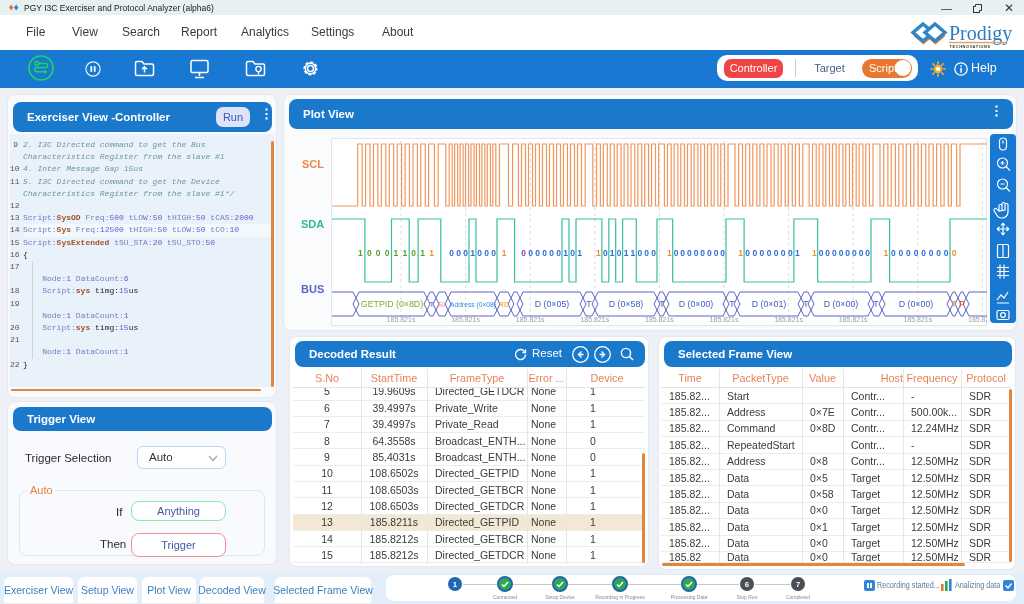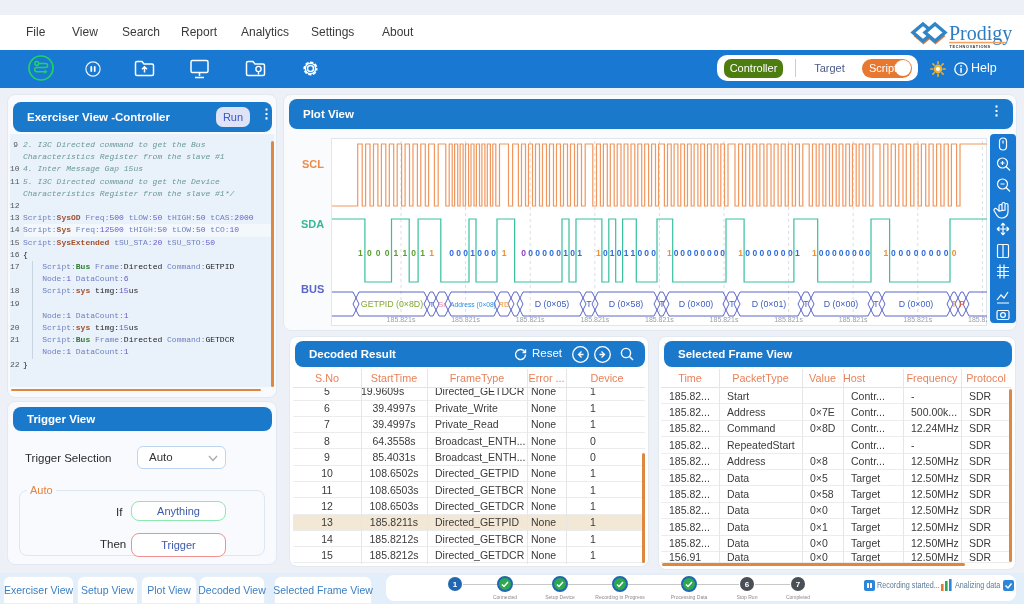--- a/index.html
+++ b/index.html
@@ -32,20 +32,33 @@
 .tc{flex:none;overflow:hidden;white-space:nowrap}
 .vline{position:absolute;width:1px;background:#e6e6e6}
 .sbar{position:absolute;background:#e0873f;border-radius:2px}
 
 #bottombar{position:absolute;left:0;top:573px;width:1024px;height:31px;background:#e2eefa}
 .btab{position:absolute;top:3px;height:28px;background:#fff;border-radius:7px 7px 0 0;color:#3b7fc2;font-size:10.5px;display:flex;align-items:center;justify-content:center;white-space:nowrap;border:1px solid #e7f0f9}
 .steplbl{position:absolute;font-size:5px;color:#8a8a8a;text-align:center;transform-origin:center;white-space:nowrap}
 </style></head>
 <body>
 <div id="app">
+<div id="titlebar">
+ <svg class="abs" style="left:8px;top:3px" width="12" height="9" viewBox="0 0 12 9">
+        <path d="M1,4.5 L3.2,1.5 L5.4,4.5 L3.2,7.5 Z" fill="#e87830"></path>
+        <path d="M6,4.5 L8.2,1.5 L10.4,4.5 L8.2,7.5 Z" fill="#2e86c8"></path>
+      </svg>
+ <span class="ttl">PGY I3C Exerciser and Protocol Analyzer (alpha6)</span>
+ <span class="winbtn" style="left:941px;top:2px">—</span>
+ <svg class="abs" style="left:973px;top:3.5px" width="9" height="9" viewBox="0 0 9 9">
+        <rect x="0.5" y="2.5" width="6" height="6" fill="none" stroke="#333" stroke-width="1"></rect>
+        <path d="M2.5,2.5 V0.5 H8.5 V6.5 H6.5" fill="#e8f1f1" stroke="#333" stroke-width="1"></path>
+      </svg>
+ <span class="winbtn" style="left:1004px;top:1px;font-size:12px">✕</span>
+</div>
 <div id="menubar">
  <span class="mitem" style="left:26px">File</span>
  <span class="mitem" style="left:72px">View</span>
  <span class="mitem" style="left:122px">Search</span>
  <span class="mitem" style="left:181px">Report</span>
  <span class="mitem" style="left:241px">Analytics</span>
  <span class="mitem" style="left:311px">Settings</span>
  <span class="mitem" style="left:382px">About</span>
  <svg class="abs" style="left:906px;top:6px" width="110" height="27" viewBox="0 0 110 27">
   <path d="M17.5,7 L27.5,15 L17.5,23.5 L7.5,15 Z" fill="#e87830"></path>
@@ -89,21 +102,21 @@
  </svg>
 
  <svg class="abs" style="left:301px;top:9px" width="19" height="19" viewBox="0 0 19 19">
   <circle cx="9.5" cy="9.5" r="3" fill="none" stroke="#fff" stroke-width="1.5"></circle>
   <circle cx="9.5" cy="9.5" r="6.3" fill="none" stroke="#fff" stroke-width="1.6" stroke-dasharray="3.3,1.65" stroke-dashoffset="1.2"></circle>
   <circle cx="9.5" cy="9.5" r="5.2" fill="none" stroke="#fff" stroke-width="1.4"></circle>
  </svg>
 
 
  <div class="seg" style="left:717px;top:5px;width:201px;height:26px">
-  <div class="pill" style="position:absolute;left:7px;top:3.5px;width:59px;height:19px;background:#4d7c0f;color:#fff">Controller</div>
+  <div class="pill" style="position:absolute;left:7px;top:3.5px;width:59px;height:19px;background:#ef4444;color:#fff">Controller</div>
   <div style="position:absolute;left:78px;top:4px;width:1px;height:18px;background:#ccc"></div>
   <div class="pill" style="position:absolute;left:85px;top:3.5px;width:55px;height:19px;color:#4a5a8a">Target</div>
   <div class="pill" style="position:absolute;left:145px;top:3.5px;width:50px;height:19px;background:#e87730;color:#fff;border-radius:10px;justify-content:flex-start;padding-left:7px">Script</div>
   <div style="position:absolute;left:178px;top:5px;width:16px;height:16px;border-radius:50%;background:#fff"></div>
  </div>
 
  <svg class="abs" style="left:930px;top:11px" width="16" height="16" viewBox="0 0 16 16">
   <circle cx="8" cy="8" r="3.2" fill="#fff"></circle>
   <g stroke="#f0b030" stroke-width="1.6" stroke-linecap="round">
           <circle cx="8" cy="8" r="4.4" fill="#f0b030" stroke="none"></circle>
@@ -132,27 +145,27 @@
   <div class="ln" style="top:24.4px">10</div><div class="cl" style="top:24.4px"><span class="cmt">4. Inter Message Gap 15us</span></div>
   <div class="ln" style="top:36.6px">11</div><div class="cl" style="top:36.6px"><span class="cmt">5. I3C Directed command to get the Device</span></div>
   <div class="cl" style="top:48.8px"><span class="cmt">Characteristics Register from the slave #1*/</span></div>
   <div class="ln" style="top:61px">12</div>
   <div class="ln" style="top:73.2px">13</div><div class="cl" style="top:73.2px"><span class="kw">Script:</span><span class="sys">SysOD</span> <span class="kw">Freq:</span><span class="num">500</span> <span class="kw">tLOW:</span><span class="num">50</span> <span class="kw">tHIGH:</span><span class="num">50</span> <span class="kw">tCAS:</span><span class="num">2000</span></div>
   <div style="position:absolute;left:14px;top:85.4px;width:248px;height:12.2px;background:#f3f8fd"></div>
   <div class="ln" style="top:85.4px">14</div><div class="cl" style="top:85.4px"><span class="kw">Script:</span><span class="sys">Sys</span> <span class="kw">Freq:</span><span class="num">12500</span> <span class="kw">tHIGH:</span><span class="num">50</span> <span class="kw">tLOW:</span><span class="num">50</span> <span class="kw">tCO:</span><span class="num">10</span></div>
   <div class="ln" style="top:97.6px">15</div><div class="cl" style="top:97.6px"><span class="kw">Script:</span><span class="sys">SysExtended</span> <span class="kw">tSU_STA:</span><span class="num">20</span> <span class="kw">tSU_STO:</span><span class="num">50</span></div>
   <div class="ln" style="top:109.8px">16</div><div class="cl" style="top:109.8px"><span class="drk">{</span></div>
   <div style="position:absolute;left:22px;top:122px;width:1px;height:98px;background:#c8d4e0"></div>
-  <div class="ln" style="top:122px">17</div><div class="cl" style="top:122px">    <span class="kw">Script:</span><span class="grn">Bus</span> <span class="kw">Frame:</span><span class="drk">Directed</span> <span class="kw">Command:</span><span class="drk">GETPID</span></div>
+  <div class="ln" style="top:122px">17</div>
   <div class="cl" style="top:134.2px">    <span class="kw">Node:</span><span class="num">1</span> <span class="kw">DataCount:</span><span class="num">6</span></div>
   <div class="ln" style="top:146.4px">18</div><div class="cl" style="top:146.4px">    <span class="kw">Script:</span><span class="sys">sys</span> <span class="drk">timg:</span><span class="num">15</span><span class="drk">us</span></div>
   <div class="ln" style="top:158.6px">19</div>
   <div class="cl" style="top:170.8px">    <span class="kw">Node:</span><span class="num">1</span> <span class="kw">DataCount:</span><span class="num">1</span></div>
   <div class="ln" style="top:183px">20</div><div class="cl" style="top:183px">    <span class="kw">Script:</span><span class="sys">sys</span> <span class="drk">timg:</span><span class="num">15</span><span class="drk">us</span></div>
-  <div class="ln" style="top:195.2px">21</div><div class="cl" style="top:195.2px">    <span class="kw">Script:</span><span class="grn">Bus</span> <span class="kw">Frame:</span><span class="drk">Directed</span> <span class="kw">Command:</span><span class="drk">GETDCR</span></div>
+  <div class="ln" style="top:195.2px">21</div>
   <div class="cl" style="top:207.4px">    <span class="kw">Node:</span><span class="num">1</span> <span class="kw">DataCount:</span><span class="num">1</span></div>
   <div class="ln" style="top:219.6px">22</div><div class="cl" style="top:219.6px"><span class="drk">}</span></div>
  </div></div>
  <div class="sbar" style="left:263px;top:46px;width:3px;height:246px"></div>
  <div class="sbar" style="left:3px;top:294px;width:250px;height:2px"></div>
 </div>
 
 <div class="card" style="left:7px;top:401px;width:270px;height:164px">
  <div class="phead" style="left:5px;top:5px;width:259px;height:24px">
         <span style="margin-left:14px">Trigger View</span>
@@ -373,21 +386,21 @@
 </div>
 <div class="thead" style="left:3px;top:32px;width:352px;height:19px">
 <div class="tc" style="width:68px;text-align:center">S.No</div>
 <div class="tc" style="width:66px;text-align:center">StartTime</div>
 <div class="tc" style="width:100px;text-align:center">FrameType</div>
 <div class="tc" style="width:39px;text-align:center">Error ...</div>
 <div class="tc" style="width:82px;text-align:center">Device</div>
 </div>
 <div class="trow" style="left:3px;top:51.0px;width:352px;height:12.5px;overflow:hidden">
 <div class="tc" style="width:68px;text-align:center;margin-top:-5px;">5</div>
-<div class="tc" style="width:66px;margin-top:-5px;">19.9609s</div>
+<div class="tc" style="width:66px;text-align:center;margin-top:-5px;">19.9609s</div>
 <div class="tc" style="width:100px;padding-left:8px;margin-top:-5px;">Directed_GETDCR</div>
 <div class="tc" style="width:39px;padding-left:4px;margin-top:-5px;">None</div>
 <div class="tc" style="width:82px;padding-left:24px;margin-top:-5px;">1</div>
 </div>
 <div class="trow" style="left:3px;top:63.5px;width:352px;height:16.3px;overflow:hidden">
 <div class="tc" style="width:68px;text-align:center;">6</div>
 <div class="tc" style="width:66px;text-align:center;">39.4997s</div>
 <div class="tc" style="width:100px;padding-left:8px;">Private_Write</div>
 <div class="tc" style="width:39px;padding-left:4px;">None</div>
 <div class="tc" style="width:82px;padding-left:24px;">1</div>
@@ -463,21 +476,21 @@
 </div>
 
 <div class="card" style="left:658px;top:336px;width:358px;height:234px;background:#fff">
 <div class="phead" style="left:5px;top:4px;width:348px;height:26px">
         <span style="margin-left:14px">Selected Frame View</span>
       </div>
 <div class="thead" style="left:2px;top:32px;width:350px;height:19px">
 <div class="tc" style="width:58px;text-align:center">Time</div>
 <div class="tc" style="width:83px;text-align:center">PacketType</div>
 <div class="tc" style="width:41px;text-align:center">Value</div>
-<div class="tc" style="width:60px;text-align:left">Host</div>
+<div class="tc" style="width:60px;text-align:right">Host</div>
 <div class="tc" style="width:58px;text-align:center">Frequency</div>
 <div class="tc" style="width:50px;text-align:center">Protocol</div>
 </div>
 <div class="trow" style="left:2px;top:51.0px;width:350px;height:16.4px;overflow:hidden">
 <div class="tc" style="width:58px;padding-left:8px">185.82...</div>
 <div class="tc" style="width:83px;padding-left:8px">Start</div>
 <div class="tc" style="width:41px;padding-left:8px"></div>
 <div class="tc" style="width:60px;padding-left:8px">Contr...</div>
 <div class="tc" style="width:58px;padding-left:8px">-</div>
 <div class="tc" style="width:50px;padding-left:8px">SDR</div>
@@ -548,21 +561,21 @@
 </div>
 <div class="trow" style="left:2px;top:198.6px;width:350px;height:16.4px;overflow:hidden">
 <div class="tc" style="width:58px;padding-left:8px">185.82...</div>
 <div class="tc" style="width:83px;padding-left:8px">Data</div>
 <div class="tc" style="width:41px;padding-left:8px">0×0</div>
 <div class="tc" style="width:60px;padding-left:8px">Target</div>
 <div class="tc" style="width:58px;padding-left:8px">12.50MHz</div>
 <div class="tc" style="width:50px;padding-left:8px">SDR</div>
 </div>
 <div class="trow" style="left:2px;top:215.0px;width:350px;height:11px;overflow:hidden">
-<div class="tc" style="width:58px;padding-left:8px">156.91</div>
+<div class="tc" style="width:58px;padding-left:8px">185.82</div>
 <div class="tc" style="width:83px;padding-left:8px">Data</div>
 <div class="tc" style="width:41px;padding-left:8px">0×0</div>
 <div class="tc" style="width:60px;padding-left:8px">Target</div>
 <div class="tc" style="width:58px;padding-left:8px">12.50MHz</div>
 <div class="tc" style="width:50px;padding-left:8px">SDR</div>
 </div>
 <div class="vline" style="left:60px;top:32px;height:194.00000000000006px"></div>
 <div class="vline" style="left:143px;top:32px;height:194.00000000000006px"></div>
 <div class="vline" style="left:184px;top:32px;height:194.00000000000006px"></div>
 <div class="vline" style="left:244px;top:32px;height:194.00000000000006px"></div>

